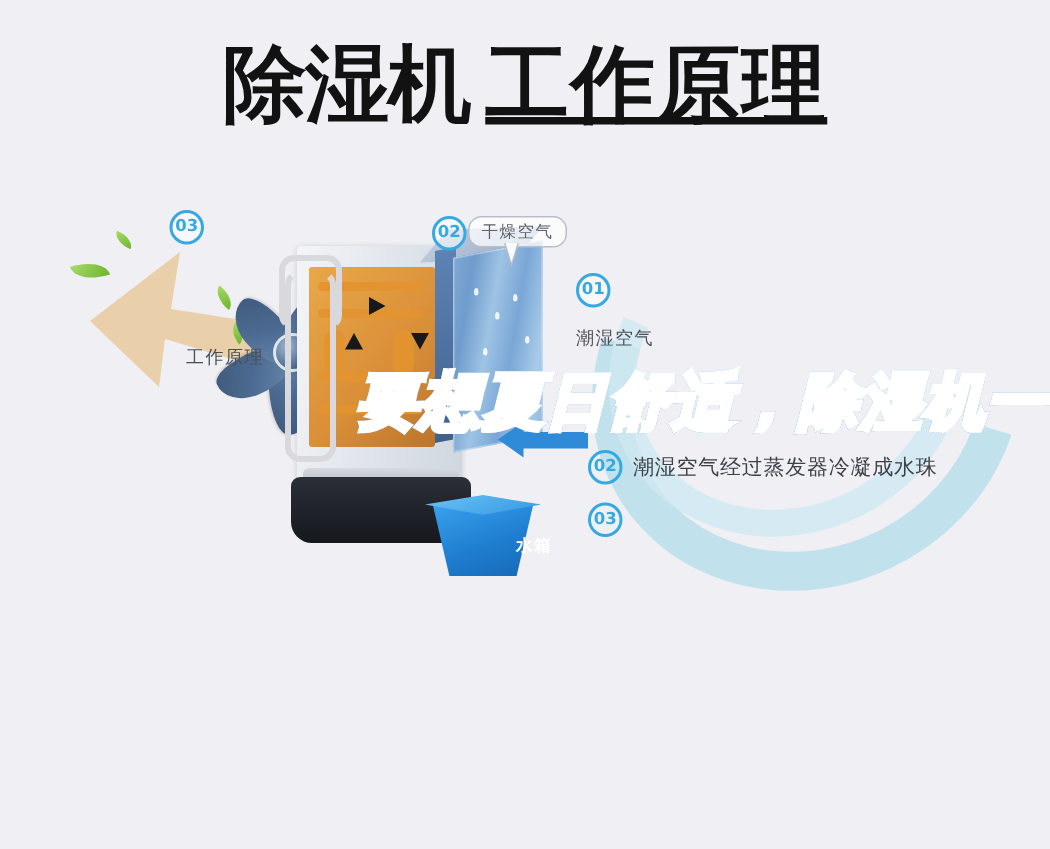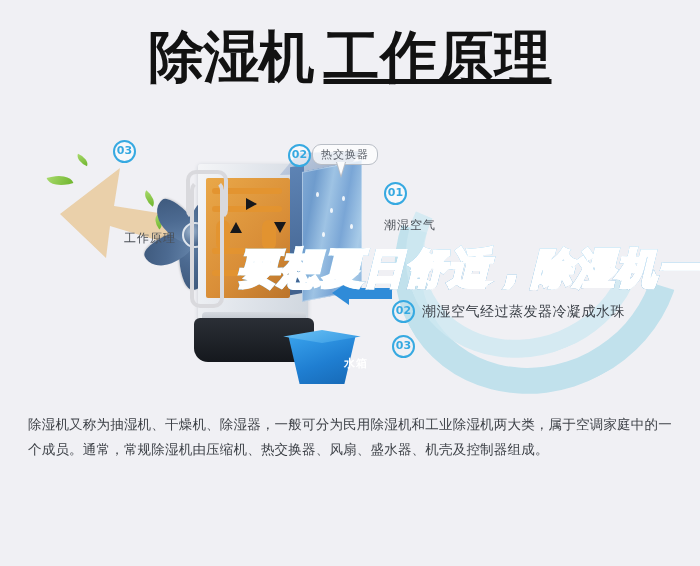--- a/index.html
+++ b/index.html
@@ -315,21 +315,21 @@
         <div class="tank-body"></div>
         <div class="tank-rim"></div>
         <div class="tank-label">水箱</div>
       </div>
     </div>
 
     <div class="badge" style="left:113px;top:22px;">03</div>
     <div class="calltext" style="left:124px;top:112px;">工作原理</div>
 
     <div class="badge" style="left:288px;top:26px;">02</div>
-    <div class="bubble">热交换器</div>
+    <div class="bubble">干燥空气</div>
     <div class="bubble-tail"></div>
 
     <div class="badge" style="left:384px;top:64px;">01</div>
     <div class="calltext" style="left:384px;top:99px;">潮湿空气</div>
   </div>
 
   <div class="slogan">
     <div class="slogan-l"><span>要想夏日舒适，除湿机一</span></div>
   </div>
 
@@ -341,16 +341,15 @@
     <div class="leg-row">
       <div class="leg-badge">02</div>
       <div class="leg-txt">潮湿空气经过蒸发器冷凝成水珠</div>
     </div>
     <div class="leg-row">
       <div class="leg-badge">03</div>
     </div>
   </div>
 
   <div class="copy">
-    <p>除湿机又称为抽湿机、干燥机、除湿器，一般可分为民用除湿机和工业除湿机两大类，属于空调家庭中的一个成员。通常，常规除湿机由压缩机、热交换器、风扇、盛水器、机壳及控制器组成。</p>
   </div>
 
 </div>
 
 </body></html>

